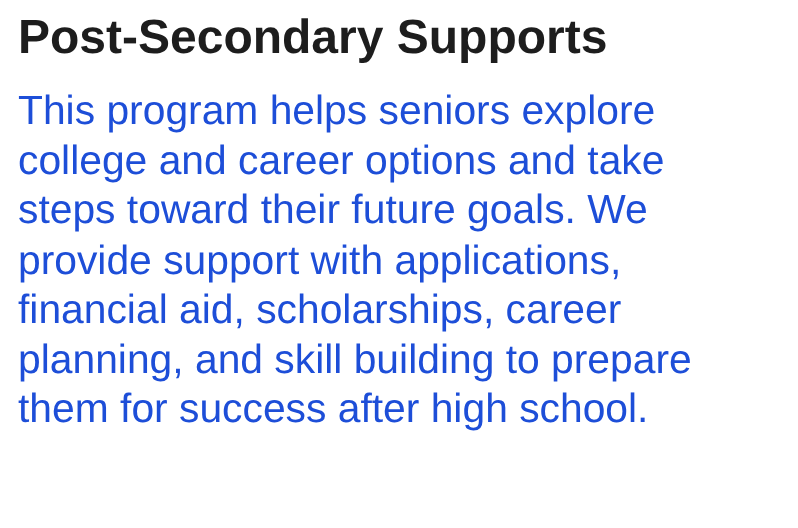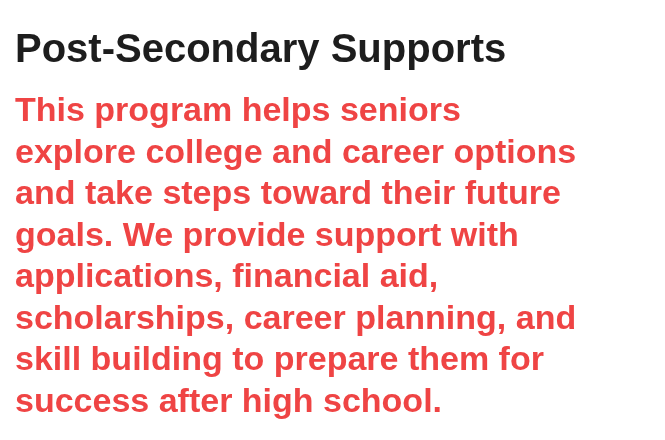--- a/index.html
+++ b/index.html
@@ -10,40 +10,40 @@
   body {
     width: 665px;
     height: 440px;
     overflow: hidden;
     font-family: "Liberation Sans", "DejaVu Sans", sans-serif;
   }
   .page {
     box-sizing: border-box;
     width: 596px;
     height: 440px;
-    padding: 21px 12px 0 15px;
+    padding: 4px 12px 0 15px;
     background: #ffffff;
   }
   .title {
     margin: 0;
     font-family: "Liberation Sans", "DejaVu Sans", sans-serif;
     font-weight: 700;
     font-size: 40px;
     line-height: 55px;
     color: #1d1d1d;
     letter-spacing: 0;
   }
   .description {
     margin: 13px 0 0 0;
     max-width: 638px;
     font-family: "Liberation Sans", "DejaVu Sans", sans-serif;
-    font-weight: 700;
+    font-weight: 400;
     font-size: 34px;
     line-height: 41.5px;
-    color: #ef4444;
+    color: #1d4ed8;
   }
 </style>
 </head>
 <body>
 
 <div class="page">
   <h1 class="title"><span>Post-Secondary Supports</span><br></h1>
   <p class="description">This program helps seniors explore college and career options and take steps toward their future goals. We provide support with applications, financial aid, scholarships, career planning, and skill building to prepare them for success after high school.</p>
 </div>
 

